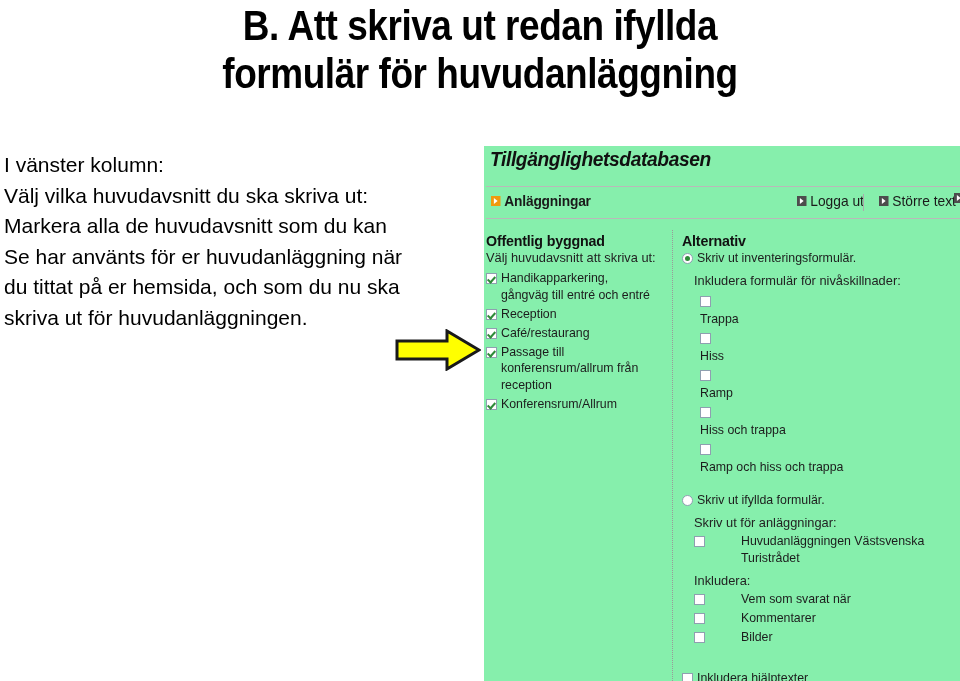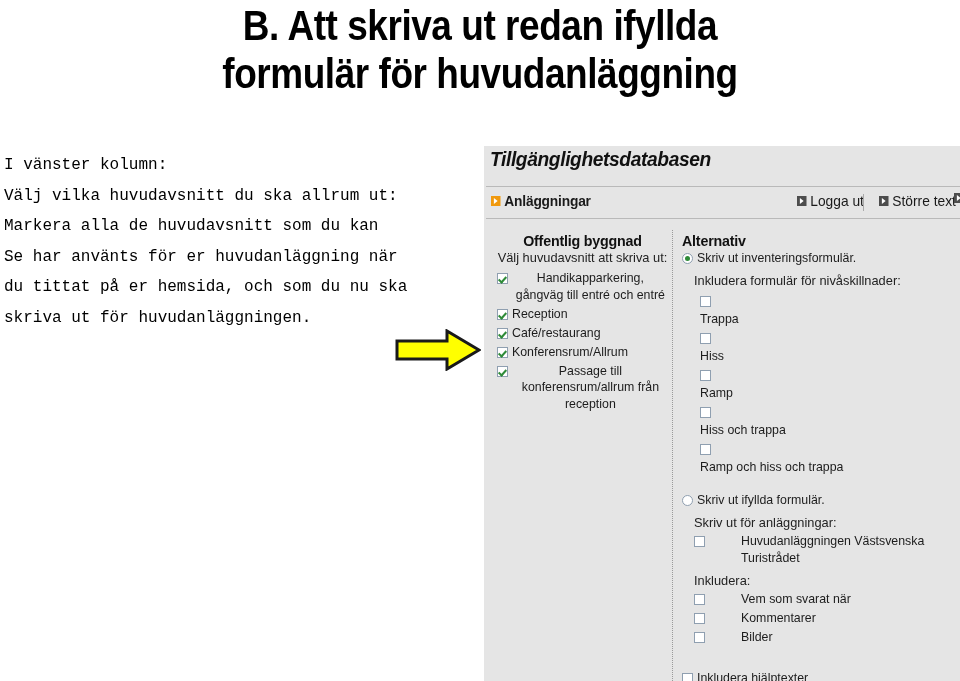--- a/index.html
+++ b/index.html
@@ -37,24 +37,23 @@
     display: block;
     white-space: nowrap;
   }
 
   
   #body-text {
     position: absolute;
     left: 4px;
     top: 150px;
     width: 470px;
-    font-size: 16px;
+    font-size: 21px;
     line-height: 30.5px;
     color: #000;
-    font-family: Liberation Mono, monospace;
   }
   #body-text .bl {
     display: block;
     white-space: nowrap;
   }
 
   
   #yellow-arrow {
     position: absolute;
     left: 395px;
@@ -63,21 +62,21 @@
     height: 42px;
   }
 
   
   #app-screenshot {
     position: absolute;
     left: 484px;
     top: 146px;
     width: 476px;
     height: 535px;
-    background: #e5e5e5;
+    background: #86efac;
     font-family: "Liberation Sans", sans-serif;
     overflow: hidden;
   }
   #app-logo {
     position: absolute;
     left: 6px;
     top: 2px;
     font-size: 20px;
     font-weight: bold;
     font-style: italic;
@@ -153,24 +152,23 @@
     position: absolute;
     left: 188px;
     top: 84px;
     width: 0;
     height: 451px;
     border-left: 1px dotted #9a9a9a;
   }
 
   #left-panel {
     position: absolute;
-    left: 13px;
+    left: 2px;
     top: 86px;
     width: 180px;
-    text-align: center;
   }
   #right-panel {
     position: absolute;
     left: 198px;
     top: 86px;
     width: 278px;
   }
 
   .panel-heading {
     font-size: 15px;
@@ -258,21 +256,21 @@
 </head>
 <body>
 
 <div id="slide-title">
   <span class="tl">B. Att skriva ut redan ifyllda</span>
   <span class="tl">formulär för huvudanläggning</span>
 </div>
 
 <div id="body-text">
   <span class="bl">I vänster kolumn:</span>
-  <span class="bl">Välj vilka huvudavsnitt du ska allrum ut:</span>
+  <span class="bl">Välj vilka huvudavsnitt du ska skriva ut:</span>
   <span class="bl">Markera alla de huvudavsnitt som du kan</span>
   <span class="bl">Se har använts för er huvudanläggning när</span>
   <span class="bl">du tittat på er hemsida, och som du nu ska</span>
   <span class="bl">skriva ut för huvudanläggningen.</span>
 </div>
 
 <svg id="yellow-arrow" viewBox="0 0 86 42">
   <polygon points="2,12 52,12 52,2 84,21 52,40 52,30 2,30" fill="#ffff00" stroke="#1a1a1a" stroke-width="3" stroke-linejoin="miter"></polygon>
 </svg>
 
@@ -319,25 +317,25 @@
     <div class="opt-row">
       <span class="cb checked"></span>
       <span class="opt-label">Reception</span>
     </div>
     <div class="opt-row">
       <span class="cb checked"></span>
       <span class="opt-label">Café/restaurang</span>
     </div>
     <div class="opt-row">
       <span class="cb checked"></span>
+      <span class="opt-label">Passage till konferensrum/allrum från reception</span>
+    </div>
+    <div class="opt-row">
+      <span class="cb checked"></span>
       <span class="opt-label">Konferensrum/Allrum</span>
-    </div>
-    <div class="opt-row">
-      <span class="cb checked"></span>
-      <span class="opt-label">Passage till konferensrum/allrum från reception</span>
     </div>
   </div>
 
   <div id="right-panel">
     <div class="panel-heading">Alternativ</div>
 
     <div class="opt-row">
       <span class="rb selected"></span>
       <span class="opt-label">Skriv ut inventeringsformulär.</span>
     </div>

